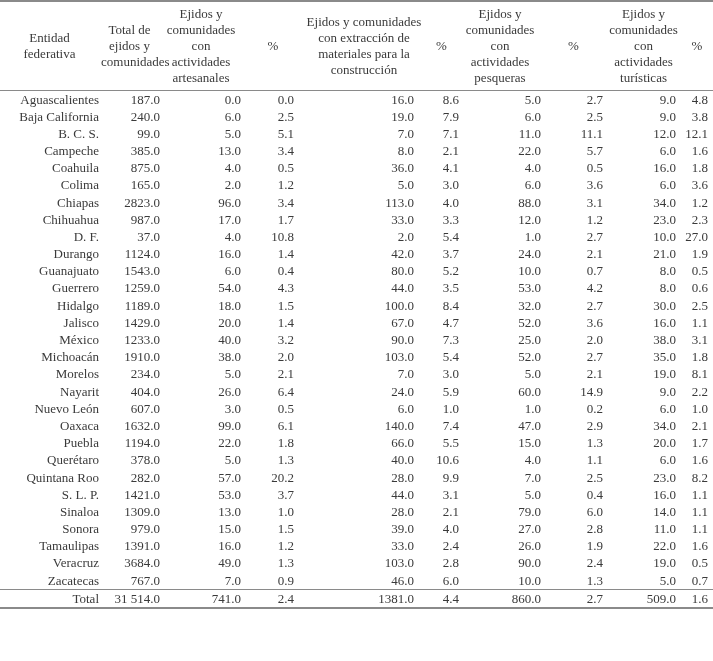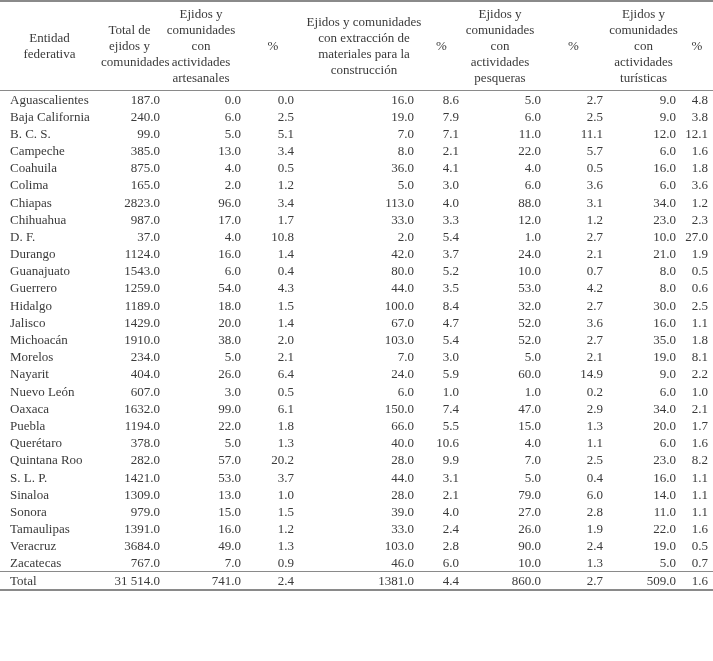--- a/index.html
+++ b/index.html
@@ -26,21 +26,21 @@
       padding: 0 2px;
       border-top: 2px solid #8a8a8a;
       border-bottom: 1.5px solid #8a8a8a;
     }
     tbody tr { height: 17.2px; }
     tbody td {
       line-height: 17px;
       padding: 0;
       white-space: nowrap;
     }
-    td.name { text-align: left; padding-left: 10px; }
+    td.name { text-align: right; padding-left: 10px; }
     td.num { text-align: right; }
     tr.total td {
       border-top: 1.5px solid #8a8a8a;
       border-bottom: 2px solid #8a8a8a;
     }
     col.c0 { width: 99px; }
     col.c1 { width: 61px; }
     col.c2 { width: 82px; }
     col.c3 { width: 62px; }
     col.c4 { width: 120px; }
@@ -253,20 +253,32 @@
           <td class="num c2-cell">20.0</td>
           <td class="num c3-cell">1.4</td>
           <td class="num c4-cell">67.0</td>
           <td class="num c5-cell">4.7</td>
           <td class="num c6-cell">52.0</td>
           <td class="num c7-cell">3.6</td>
           <td class="num c8-cell">16.0</td>
           <td class="num c9-cell">1.1</td>
         </tr>
         <tr>
+          <td class="name c0-cell">México</td>
+          <td class="num c1-cell">1233.0</td>
+          <td class="num c2-cell">40.0</td>
+          <td class="num c3-cell">3.2</td>
+          <td class="num c4-cell">90.0</td>
+          <td class="num c5-cell">7.3</td>
+          <td class="num c6-cell">25.0</td>
+          <td class="num c7-cell">2.0</td>
+          <td class="num c8-cell">38.0</td>
+          <td class="num c9-cell">3.1</td>
+        </tr>
+        <tr>
           <td class="name c0-cell">Michoacán</td>
           <td class="num c1-cell">1910.0</td>
           <td class="num c2-cell">38.0</td>
           <td class="num c3-cell">2.0</td>
           <td class="num c4-cell">103.0</td>
           <td class="num c5-cell">5.4</td>
           <td class="num c6-cell">52.0</td>
           <td class="num c7-cell">2.7</td>
           <td class="num c8-cell">35.0</td>
           <td class="num c9-cell">1.8</td>
@@ -305,21 +317,21 @@
           <td class="num c6-cell">1.0</td>
           <td class="num c7-cell">0.2</td>
           <td class="num c8-cell">6.0</td>
           <td class="num c9-cell">1.0</td>
         </tr>
         <tr>
           <td class="name c0-cell">Oaxaca</td>
           <td class="num c1-cell">1632.0</td>
           <td class="num c2-cell">99.0</td>
           <td class="num c3-cell">6.1</td>
-          <td class="num c4-cell">150.0</td>
+          <td class="num c4-cell">140.0</td>
           <td class="num c5-cell">7.4</td>
           <td class="num c6-cell">47.0</td>
           <td class="num c7-cell">2.9</td>
           <td class="num c8-cell">34.0</td>
           <td class="num c9-cell">2.1</td>
         </tr>
         <tr>
           <td class="name c0-cell">Puebla</td>
           <td class="num c1-cell">1194.0</td>
           <td class="num c2-cell">22.0</td>

